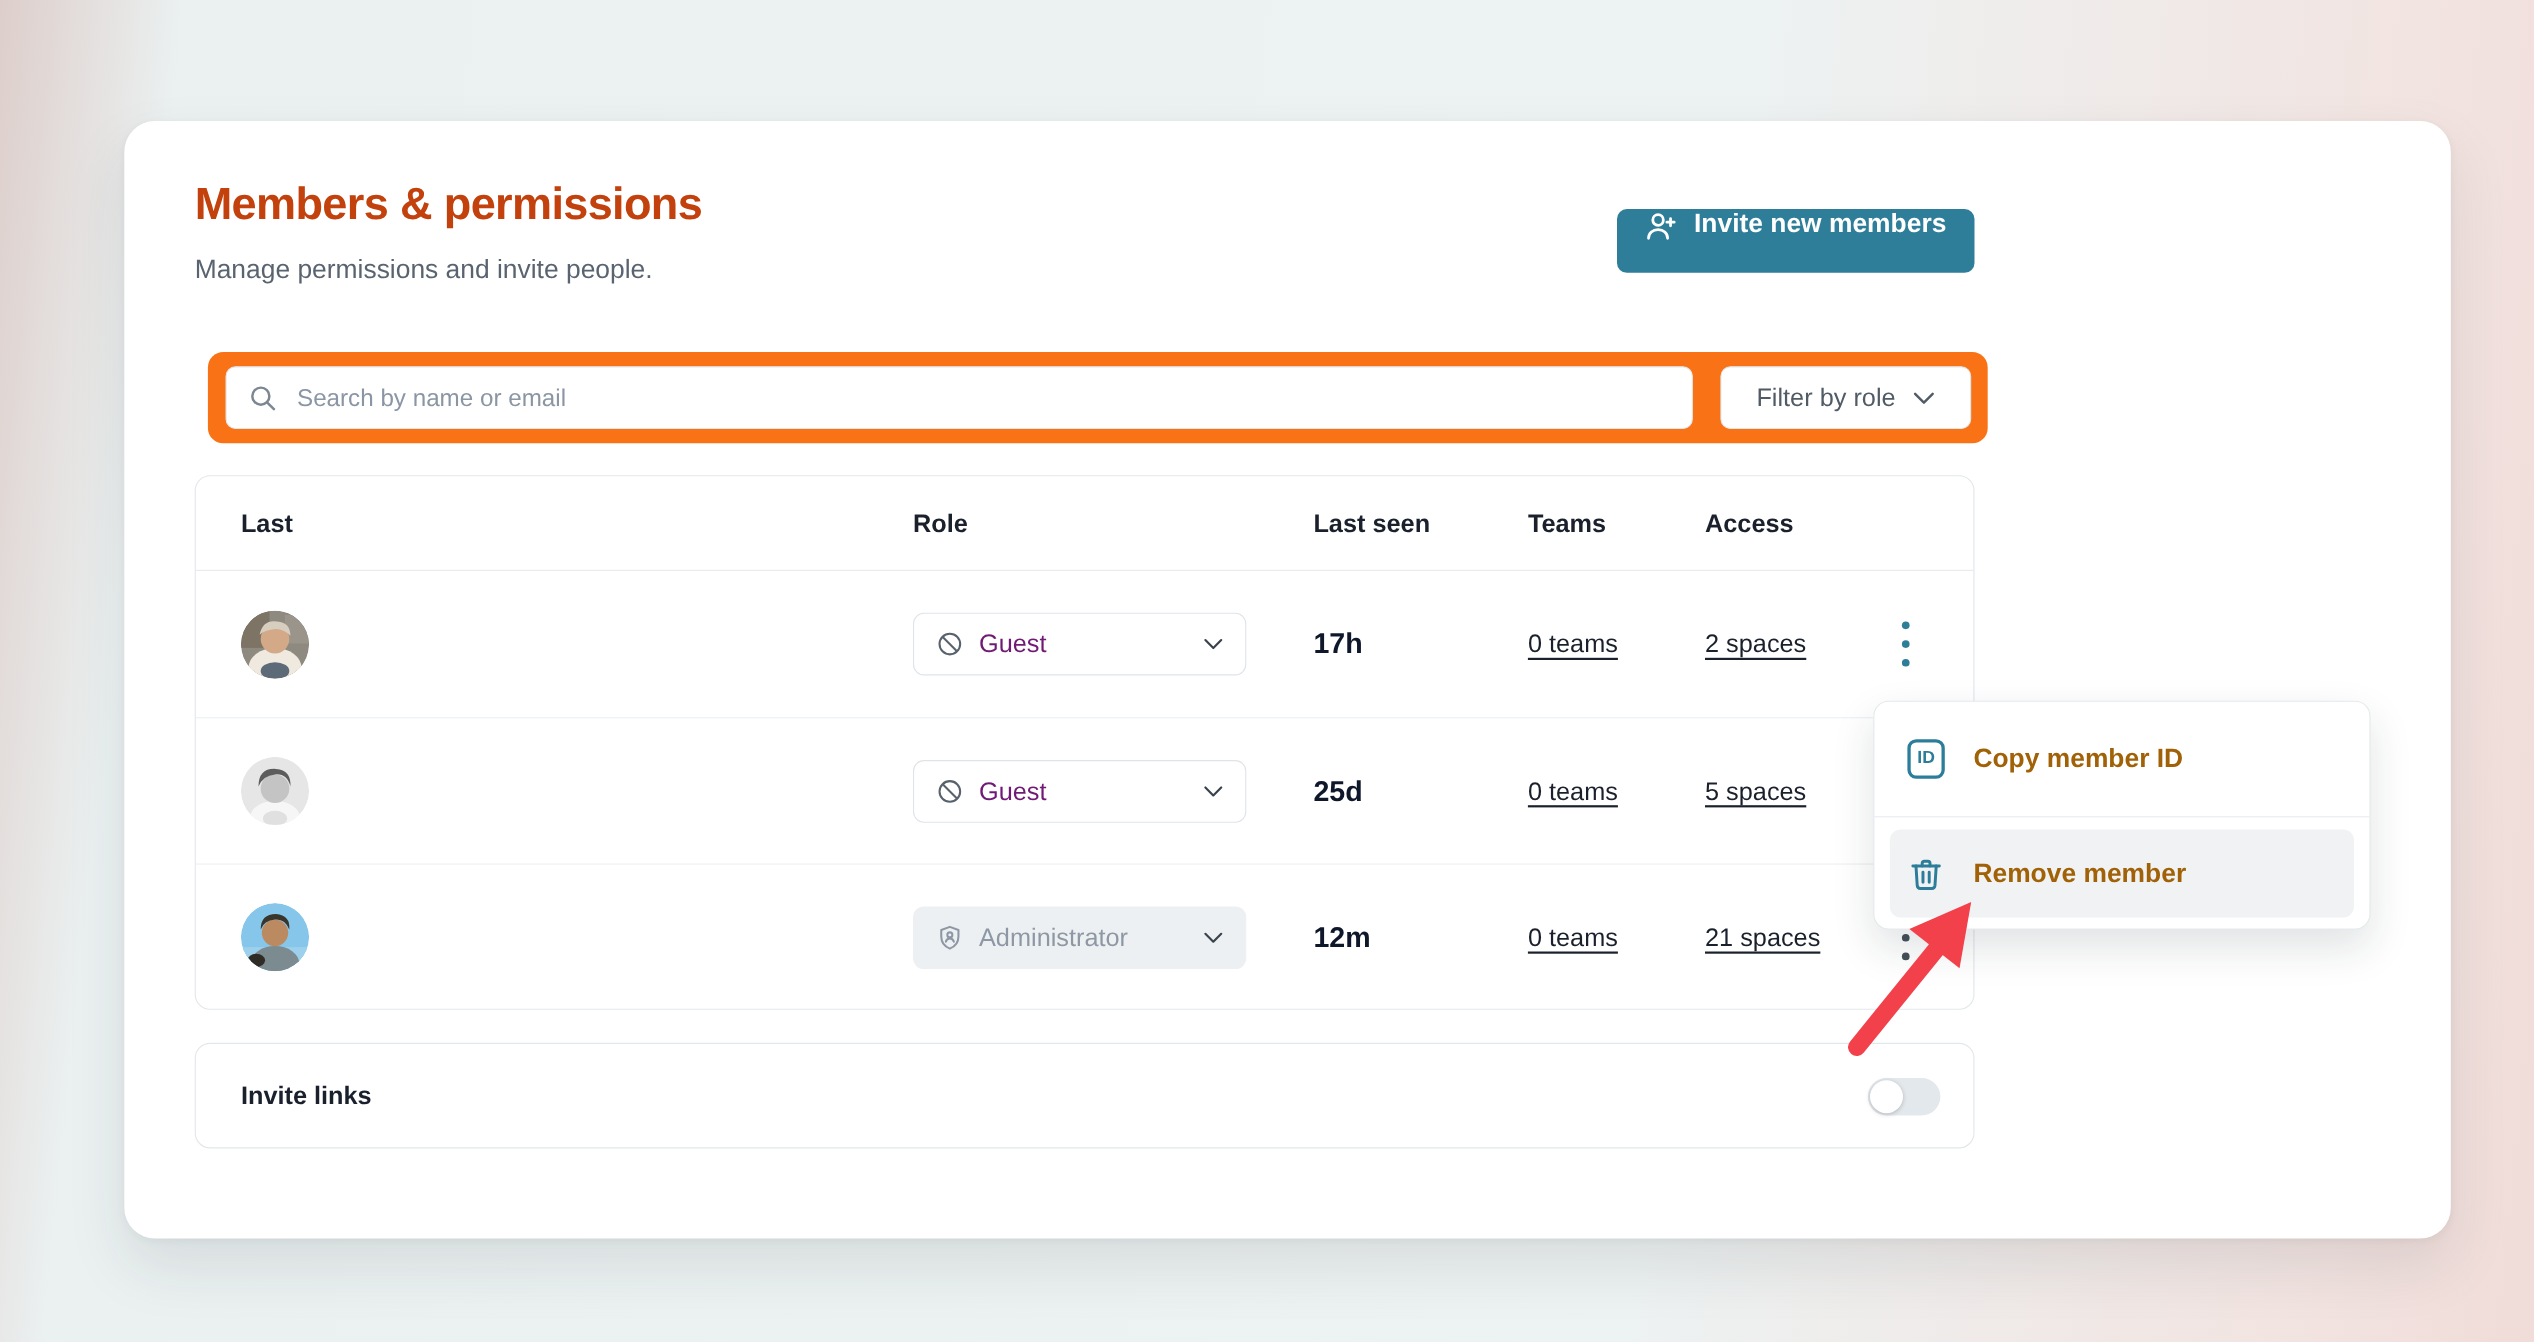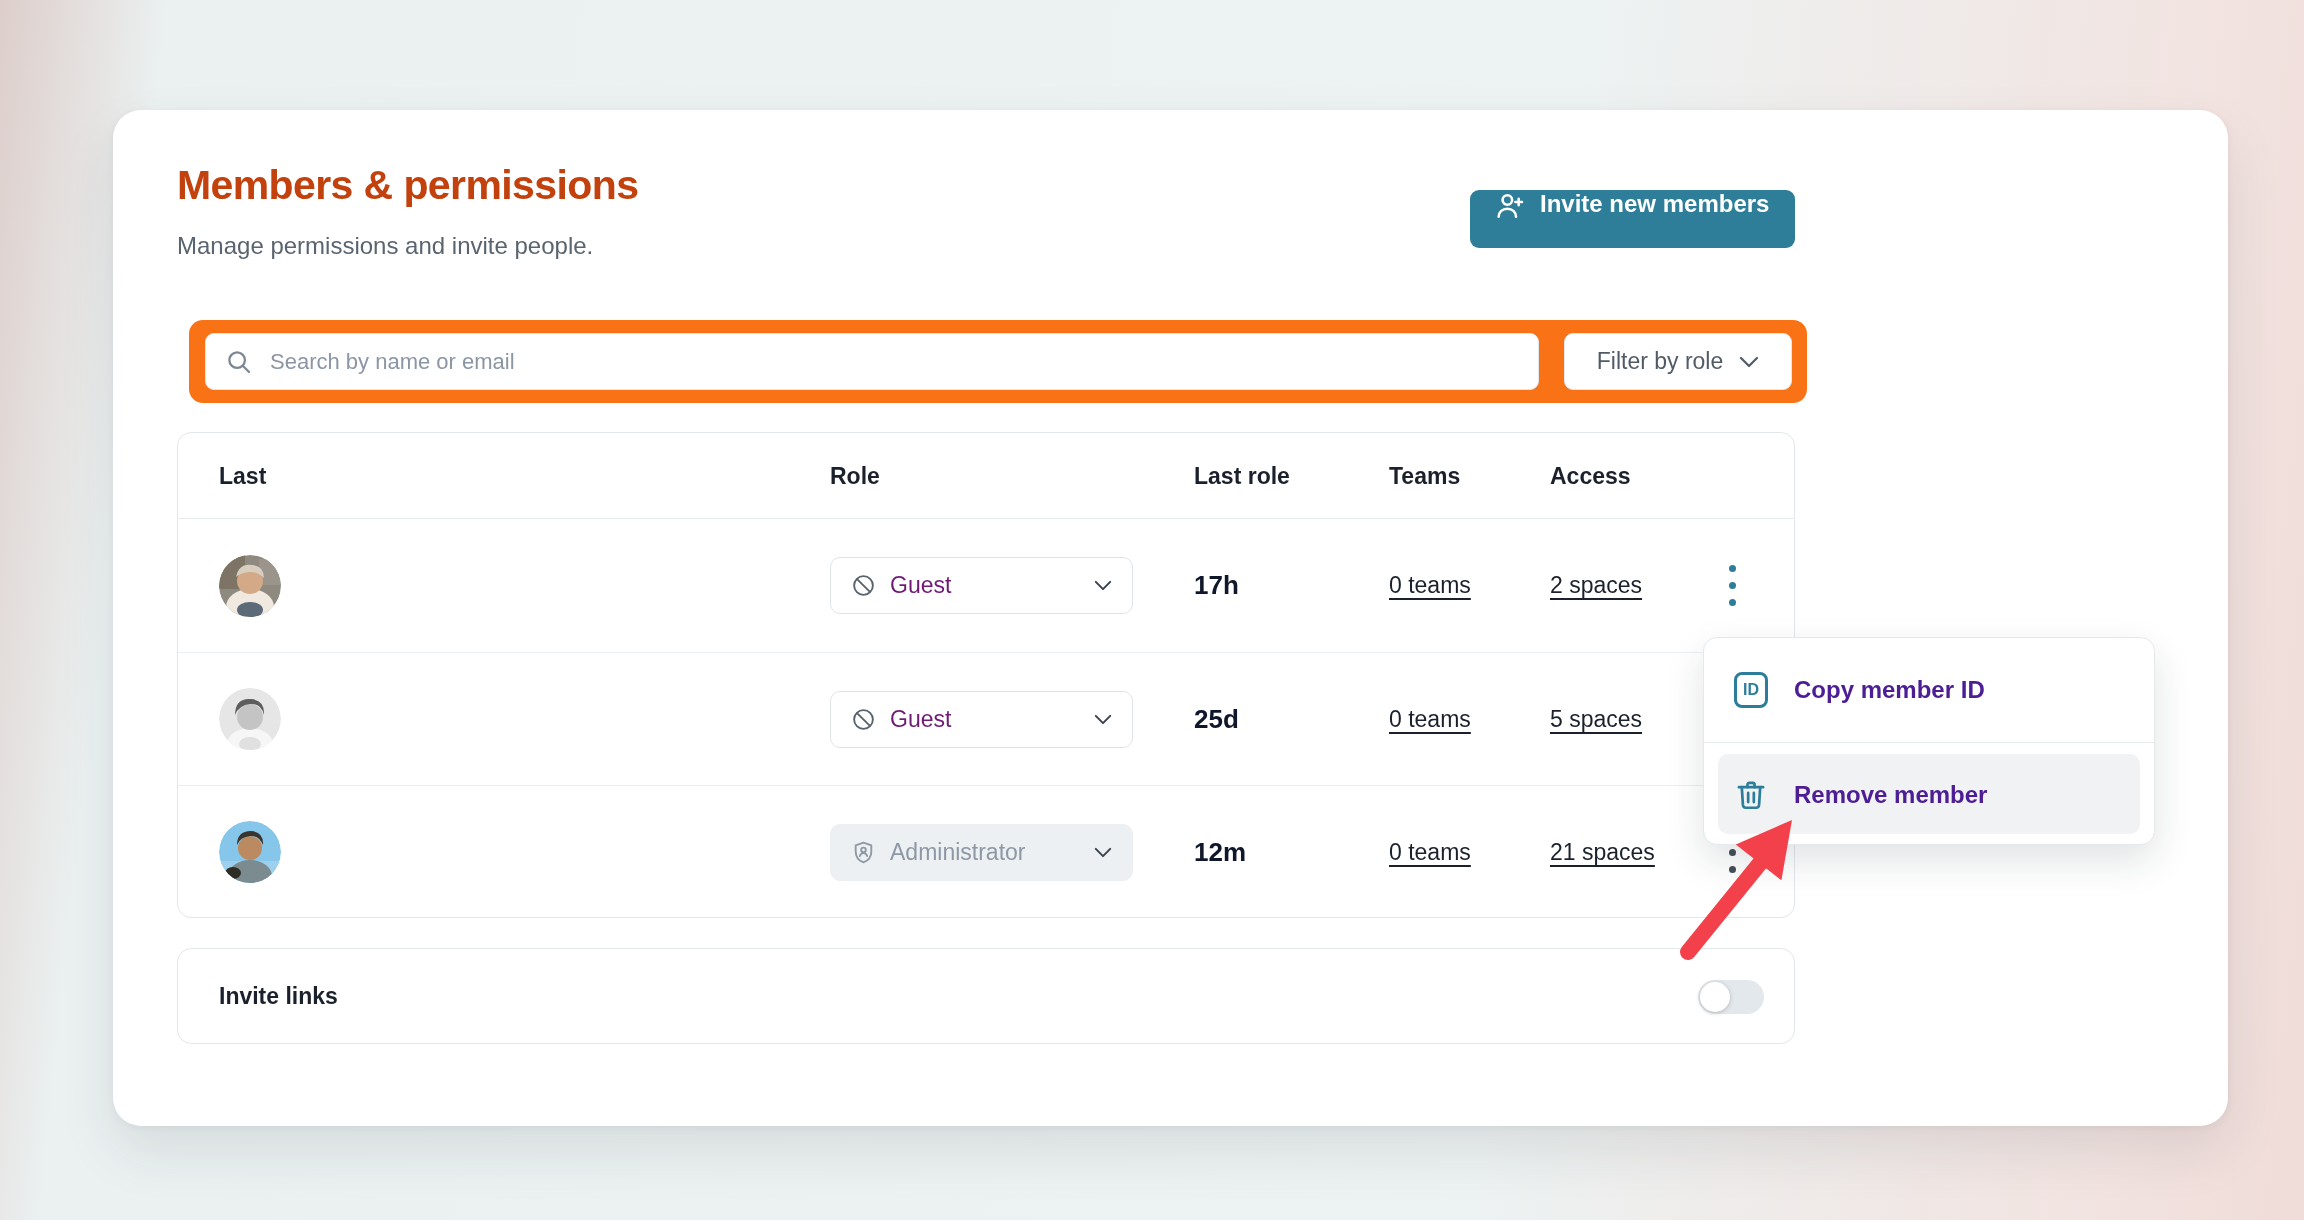--- a/index.html
+++ b/index.html
@@ -99,21 +99,21 @@
     background:#fff; box-shadow:0 1px 4px rgba(30,40,50,.25);
   }
 
   
   .menu {
     position:absolute; left:1703px; top:637px; width:452px; height:208px;
     background:#fff; border:1px solid #e5e9ec; border-radius:14px;
     box-shadow:0 16px 38px rgba(25,35,45,.13); z-index:5;
   }
   .menu-item { position:absolute; left:0; width:100%; height:104px; display:flex; align-items:center; gap:26px; padding:0 30px; cursor:pointer; }
-  .menu-item .mi-label { font-size:24px; font-weight:600; color:#4c1d95; }
+  .menu-item .mi-label { font-size:24px; font-weight:600; color:#a16207; }
   .menu-item.first { top:0; }
   .menu-sep { position:absolute; left:0; top:104px; width:100%; height:0; border-top:1.5px solid #e9ecef; }
   .menu-item.second { top:106px; height:102px; }
   .menu-item.second .hl {
     position:absolute; left:14px; right:14px; top:10px; bottom:12px;
     background:#f0f2f4; border-radius:10px; z-index:-1;
   }
   .menu-item.second { z-index:1; }
   .id-badge {
     width:34px; height:36px; border:3px solid #2c7d99; border-radius:8px;
@@ -161,21 +161,21 @@
           <path d="M2 2 L10 10 L18 2"></path>
         </svg>
       </span>
     </div>
   </div>
 
   <div class="table">
     <div class="thead">
       <div class="th col-name">Last</div>
       <div class="th col-role">Role</div>
-      <div class="th col-seen">Last role</div>
+      <div class="th col-seen">Last seen</div>
       <div class="th col-teams">Teams</div>
       <div class="th col-access">Access</div>
     </div>
 
     <div class="trow r1">
       <div class="cell col-name">
         <span class="avatar">
           <svg class="icon" width="62" height="62" viewBox="0 0 62 62">
             <defs>
                 <clipPath id="c1">

